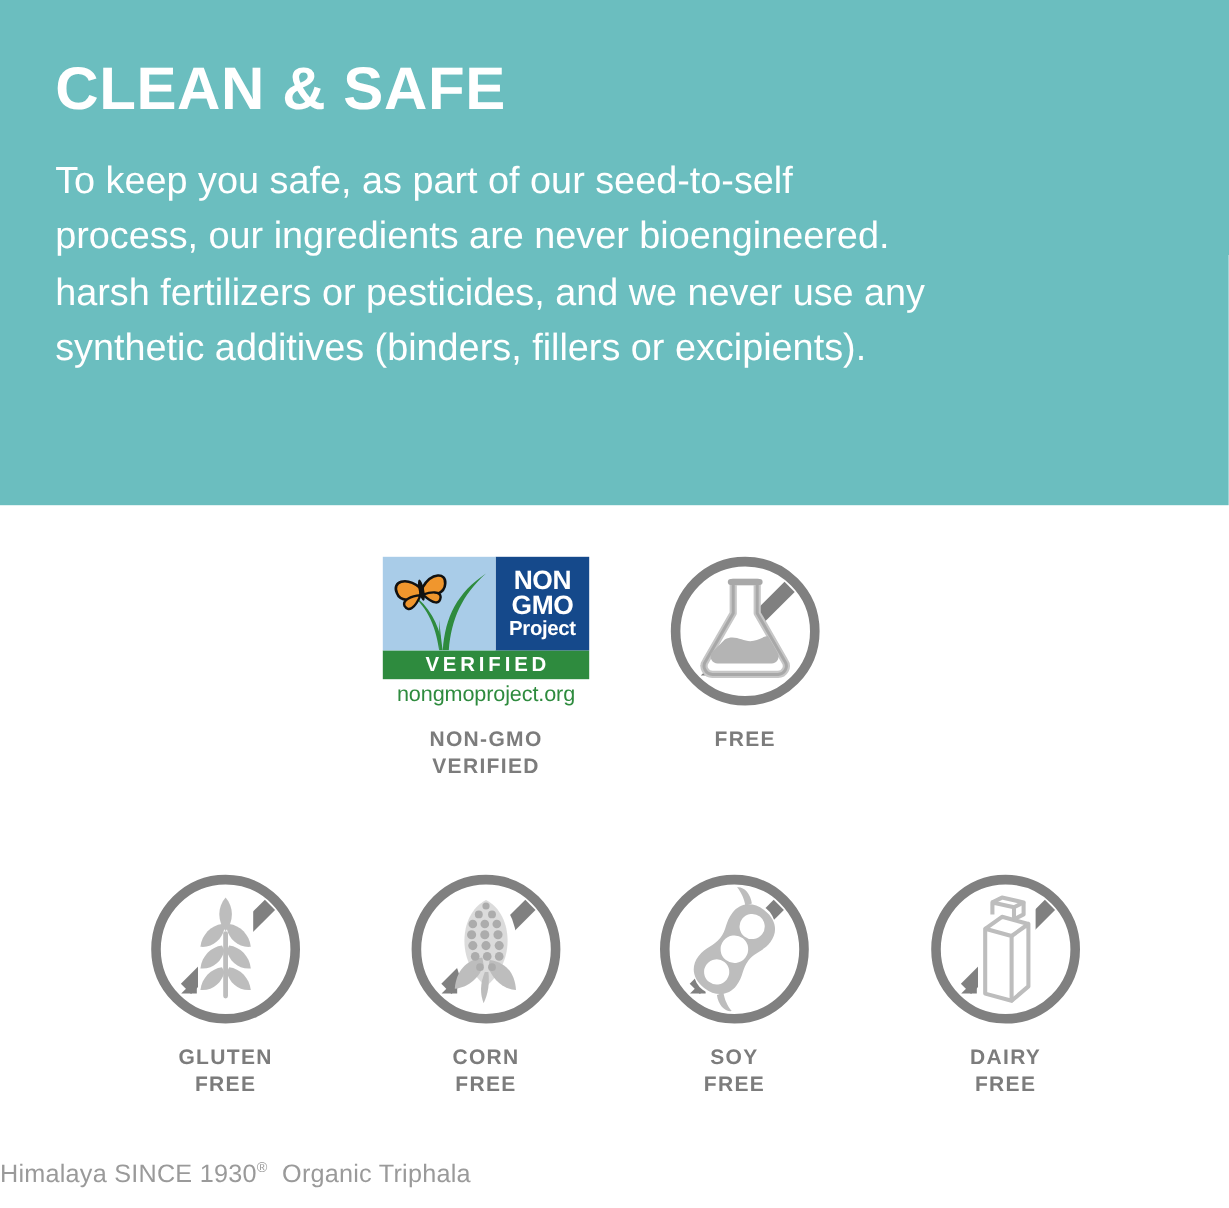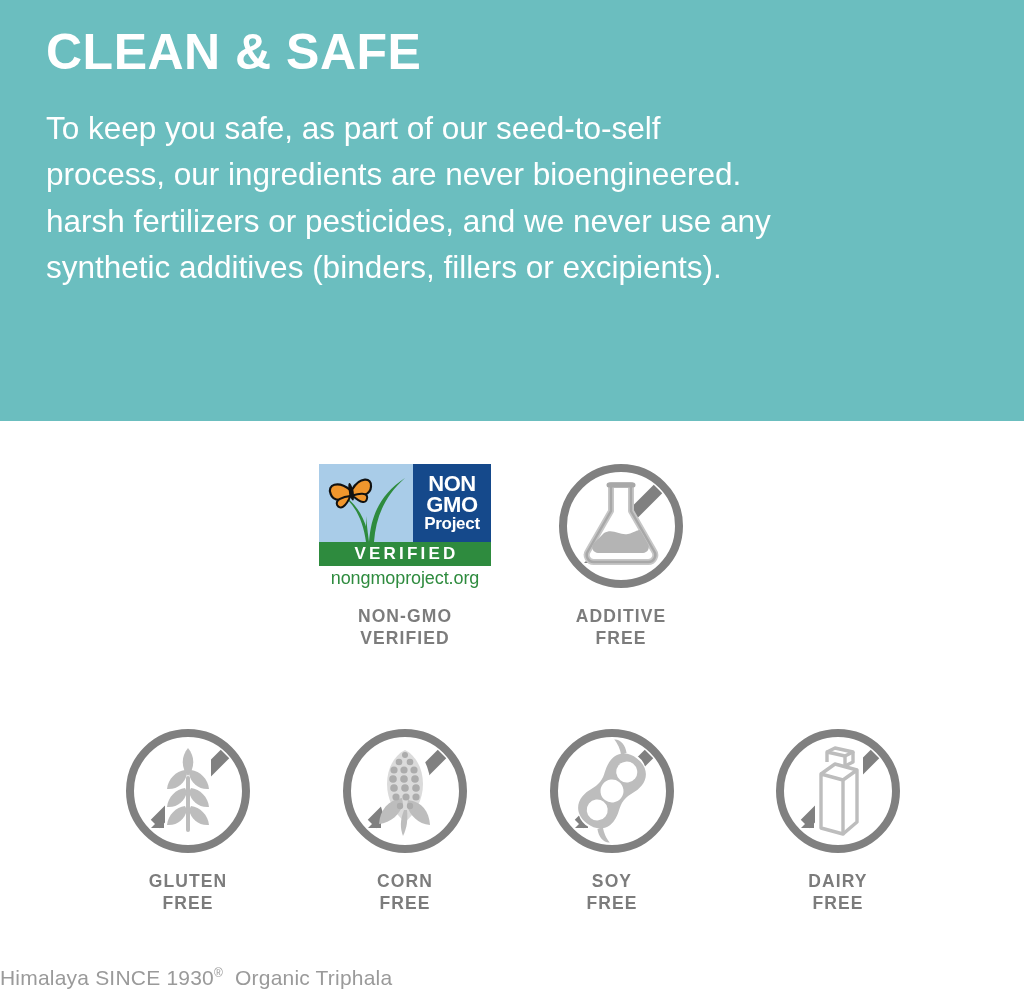--- a/index.html
+++ b/index.html
@@ -17,21 +17,21 @@
 
   
   .hero {
     position: absolute;
     left: 0;
     top: 0;
     width: 1024px;
     height: 421px;
     background: #6BBEBF;
     box-sizing: border-box;
-    padding: 26px 46px 0 46px;
+    padding: 48px 46px 0 46px;
   }
   .hero-title {
     color: #ffffff;
     font-size: 50px;
     font-weight: bold;
     letter-spacing: 0.5px;
     line-height: 1.06;
     margin: 0 0 26px 0;
     white-space: nowrap;
   }
@@ -84,23 +84,22 @@
   .badge-soy     { left: 512px; top: 295px; text-align: center; }
   .badge-dairy   { left: 738px; top: 295px; }
 
   
   .ngp {
     width: 172px;
     font-family: "Liberation Sans", sans-serif;
   }
   .ngp-main {
     display: flex;
-    width: 172px;
+    width: 192px;
     height: 78px;
-    justify-content: space-between;
   }
   .ngp-left {
     position: relative;
     width: 94px;
     height: 78px;
     background: #A9CCE8;
     overflow: hidden;
   }
   .ngp-right {
     width: 78px;
@@ -227,21 +226,20 @@
         </g>
 
         <path d="M57 26 h20 v26 l23 40 a7 7 0 0 1 -6 11 h-54 a7 7 0 0 1 -6 -11 l23 -40 z" fill="#FFFFFF" stroke="#C7C7C7" stroke-width="6" stroke-linejoin="round"></path>
         <path d="M57 26 h20 v26 l23 40 a7 7 0 0 1 -6 11 h-54 a7 7 0 0 1 -6 -11 l23 -40 z" fill="none" stroke="#A8A8A8" stroke-width="2.5" stroke-linejoin="round"></path>
 
         <path d="M50 74 c9 -5 16 3 24 1 c6 -1.5 9 -4 12 -4 l8 14 a6 6 0 0 1 -5 9 h-45 a6 6 0 0 1 -5 -9 z" fill="#B4B4B4"></path>
         <line x1="55" y1="26" x2="79" y2="26" stroke="#A8A8A8" stroke-width="5" stroke-linecap="round"></line>
       </svg>
     </div>
     <div class="badge-caption">
-      <span class="cl">ADDITIVE</span>
       <span class="cl">FREE</span>
     </div>
   </div>
 
   <div class="badge badge-gluten">
     <div class="badge-figure">
       <svg width="134" height="134" viewBox="0 0 134 134" aria-hidden="true">
         <defs>
           <mask id="m-wheat">
             <rect x="0" y="0" width="134" height="134" fill="#fff"></rect>

